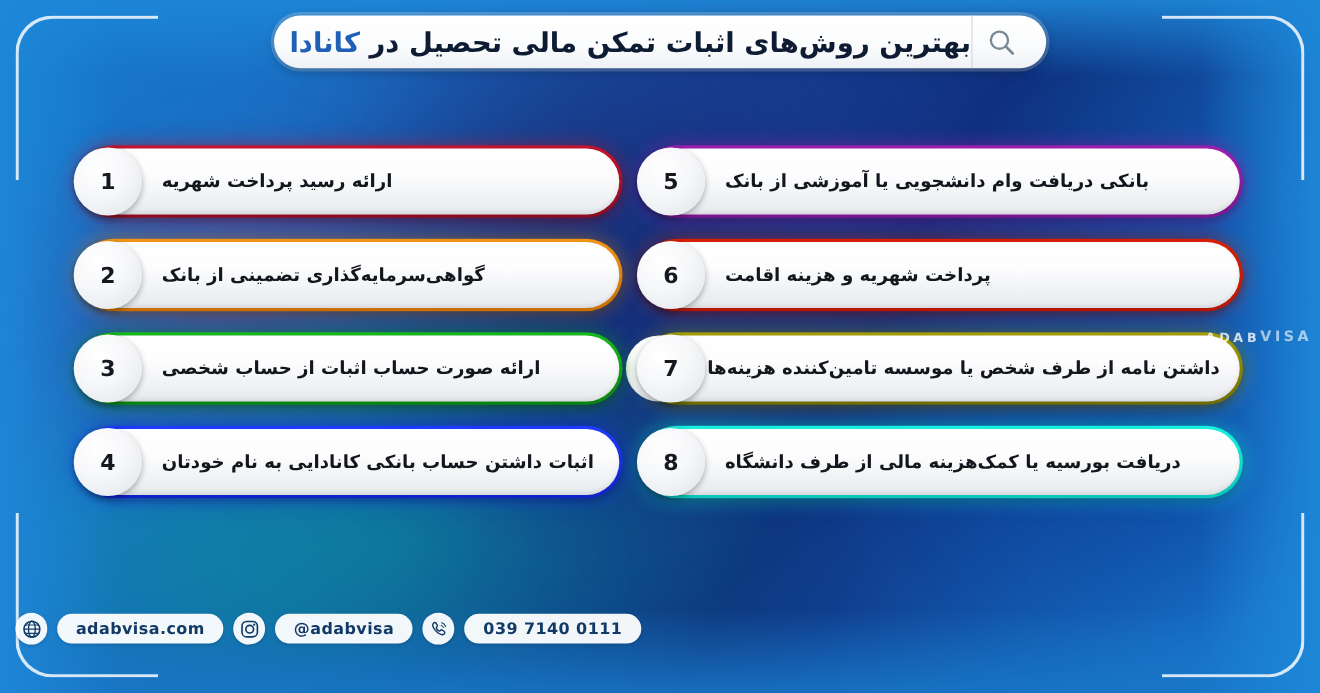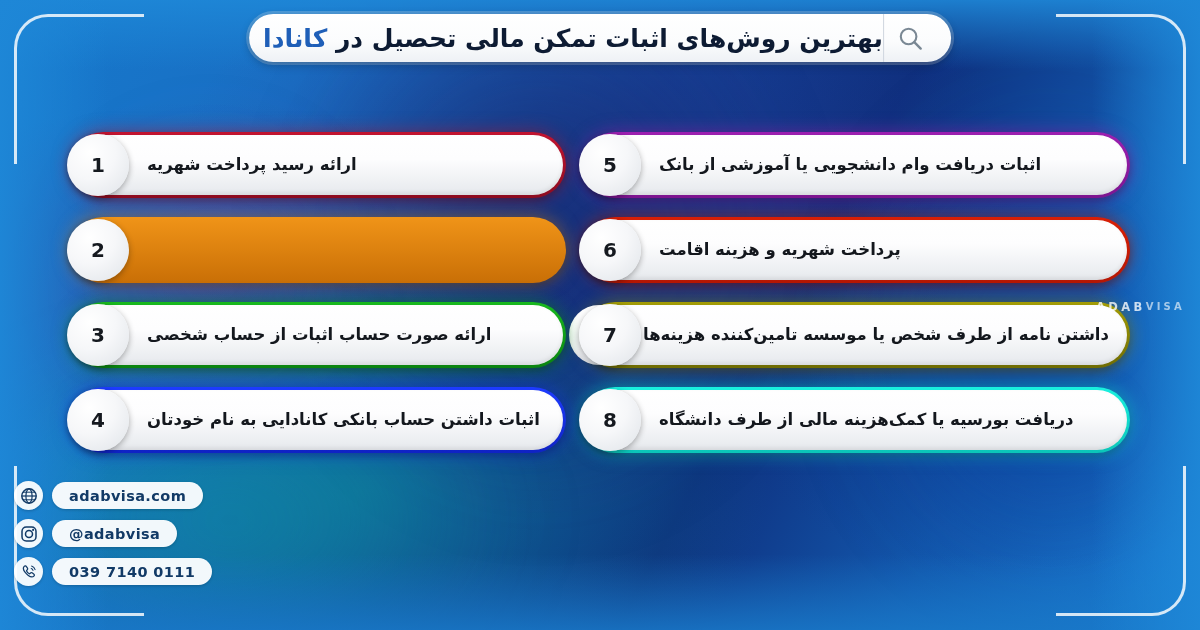--- a/index.html
+++ b/index.html
@@ -165,21 +165,21 @@
     font-weight: 600;
     color: #15191f;
     font-family: "DejaVu Sans", "Liberation Sans", sans-serif;
   }
 
   
   .contacts {
     position: absolute;
     left: 14px; bottom: 44px;
     display: flex;
-    flex-direction: column;
+    flex-direction: row;
     gap: 9px;
     direction: ltr;
   }
   .contact-row { display: flex; flex-direction: row; align-items: center; gap: 9px; }
   .contact-icon {
     width: 29px; height: 29px;
     border-radius: 50%;
     background: rgba(255,255,255,0.94);
     display: flex; align-items: center; justify-content: center;
     box-shadow: 0 1px 3px rgba(0,0,0,0.22);
@@ -207,21 +207,21 @@
     opacity: 0.85;
     direction: ltr;
   }
   .wm-name {
     margin-top: 2px;
     font-size: 11.5px; font-weight: 700;
     color: rgba(255,255,255,0.92);
     letter-spacing: 3.4px;
   }
   .wm-sub {
-    font-size: 10px; font-weight: 600;
+    font-size: 13px; font-weight: 600;
     color: rgba(255,255,255,0.72);
     letter-spacing: 3.2px;
   }
 </style>
 </head>
 <body>
 
 <div class="canvas">
 
   <div class="bg-base"></div>
@@ -245,21 +245,21 @@
       </svg>
     </div>
   </div>
 
   <div class="columns">
 
     <div class="column col-left">
 
       <div class="item" style="background:linear-gradient(180deg,#9c1fb0,#7d1590);box-shadow:0 0 17px rgba(156,31,176,0.55),0 3px 7px rgba(0,0,0,0.3);">
         <div class="item-inner">
-          <span class="item-label">اثبات دریافت وام دانشجویی یا آموزشی از بانک</span>
+          <span class="item-label">بانکی دریافت وام دانشجویی یا آموزشی از بانک</span>
         </div>
         <div class="badge">
           <span class="badge-num">5</span>
         </div>
       </div>
 
       <div class="item" style="background:linear-gradient(180deg,#d81f06,#b51704);box-shadow:0 0 17px rgba(216,31,6,0.5),0 3px 7px rgba(0,0,0,0.3);">
         <div class="item-inner">
           <span class="item-label">پرداخت شهریه و هزینه اقامت</span>
         </div>
@@ -293,20 +293,23 @@
       <div class="item" style="background:linear-gradient(180deg,#c21430,#8d0c20);box-shadow:0 0 17px rgba(194,20,48,0.5),0 3px 7px rgba(0,0,0,0.3);">
         <div class="item-inner">
           <span class="item-label">ارائه رسید پرداخت شهریه</span>
         </div>
         <div class="badge">
           <span class="badge-num">1</span>
         </div>
       </div>
 
       <div class="item" style="background:linear-gradient(180deg,#f09418,#c96f06);box-shadow:0 0 17px rgba(224,133,16,0.5),0 3px 7px rgba(0,0,0,0.3);">
+        <div class="item-inner">
+          <span class="item-label">گواهی‌سرمایه‌گذاری تضمینی از بانک</span>
+        </div>
         <div class="badge">
           <span class="badge-num">2</span>
         </div>
       </div>
 
       <div class="item" style="background:linear-gradient(180deg,#18b81e,#0b8410);box-shadow:0 0 17px rgba(19,160,24,0.5),0 3px 7px rgba(0,0,0,0.3);">
         <div class="item-inner">
           <span class="item-label">ارائه صورت حساب اثبات از حساب شخصی</span>
         </div>
         <div class="badge">

